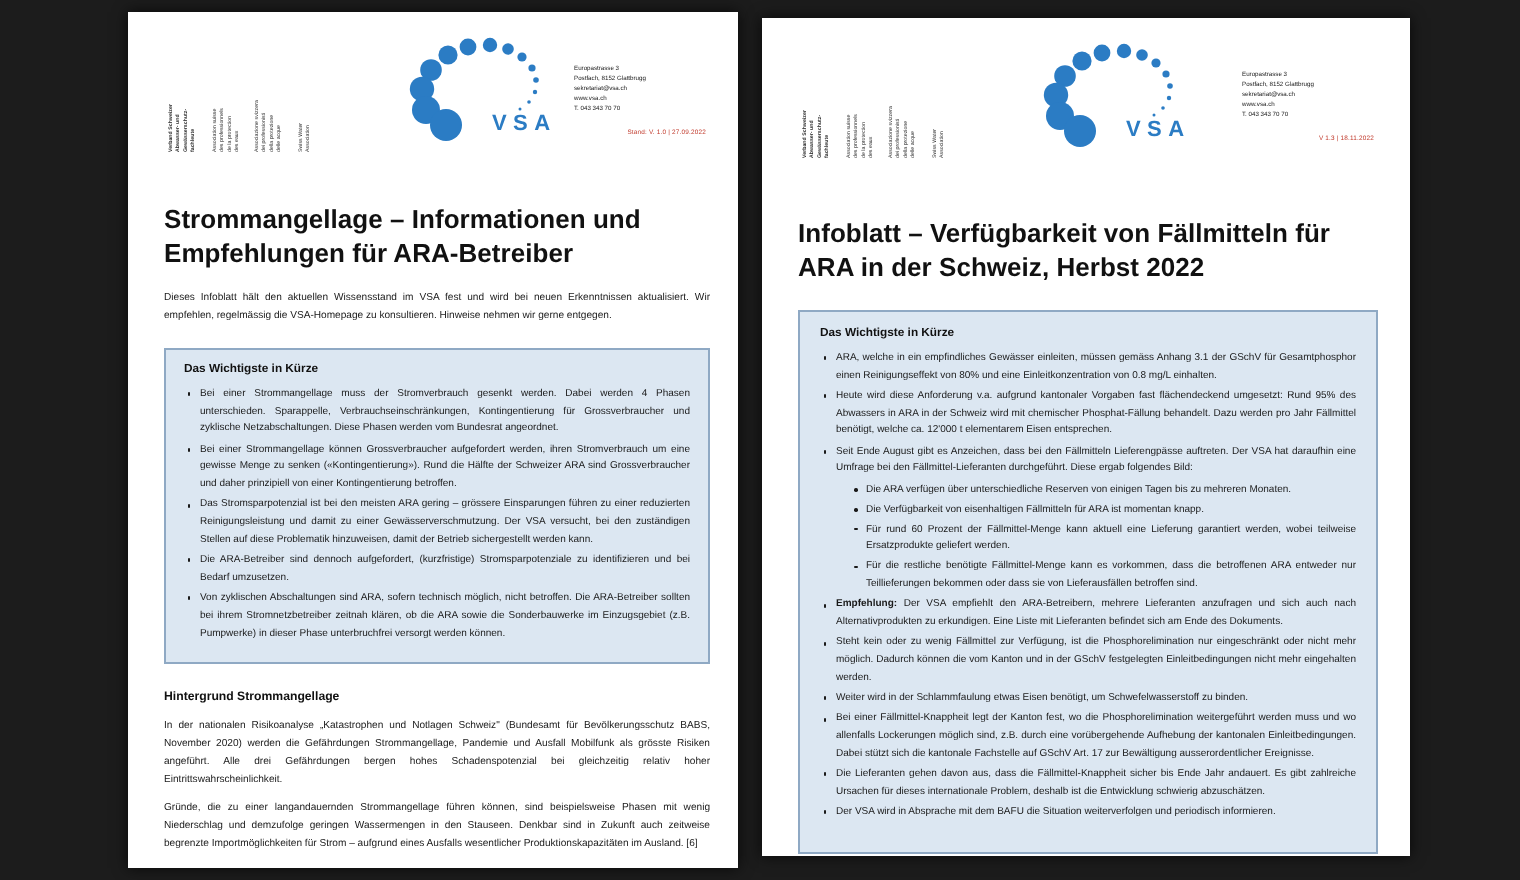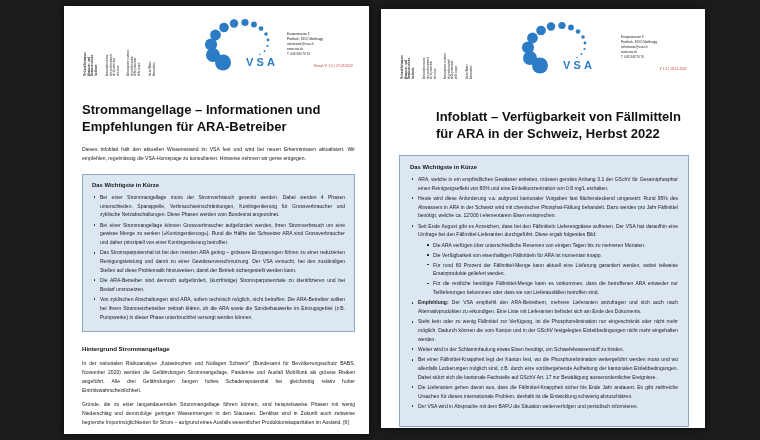--- a/index.html
+++ b/index.html
@@ -106,21 +106,21 @@
 
   
   .doc-title {
     font-size: 13px;
     font-weight: bold;
     color: #111;
     margin-top: 22px;
     letter-spacing: 0.02px;
     line-height: 1.3;
   }
-  .page-right .doc-title { margin-top: 26px; margin-left: 37px; }
+  .page-right .doc-title { margin-top: 26px; }
 
   .intro {
     font-size: 5.05px;
     line-height: 1.78;
     color: #1a1a1a;
     margin-top: 9px;
     text-align: justify;
   }
 
   

